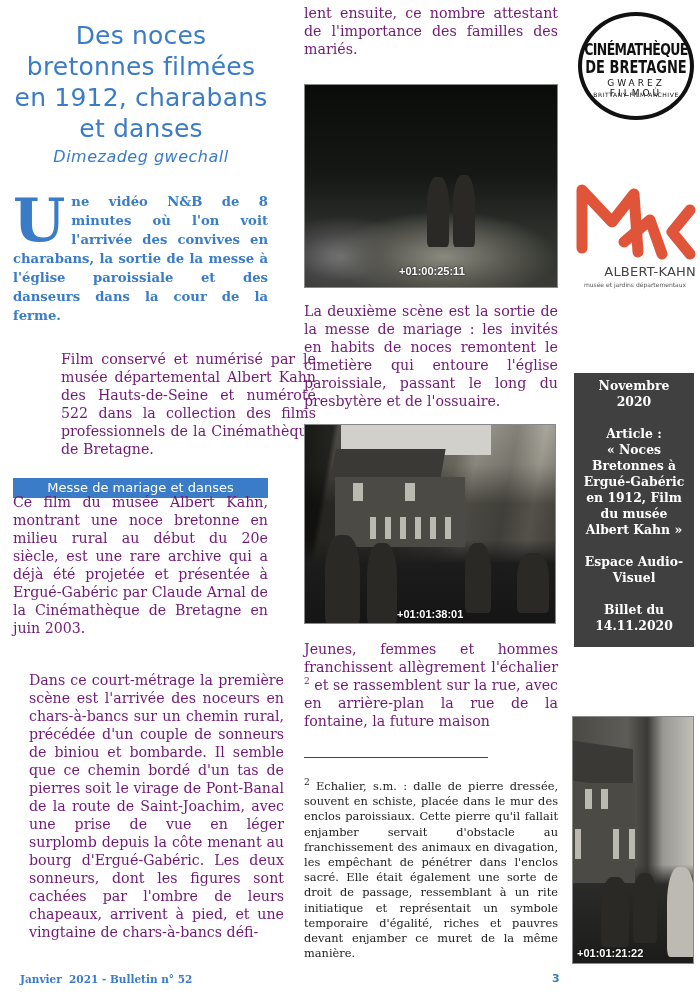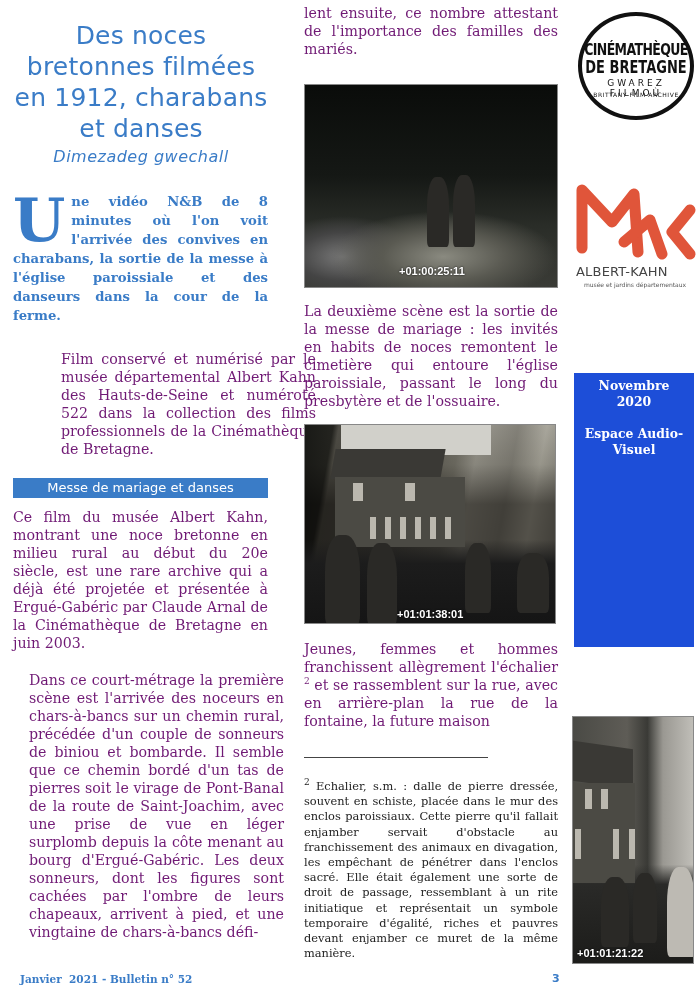--- a/index.html
+++ b/index.html
@@ -24,21 +24,21 @@
   }
   .dropcap {
     float: left; font-family: "DejaVu Serif", serif; font-weight: bold;
     font-size: 60px; line-height: 52px; color: #3a7cc7; margin-right: 6px; margin-top: 2px;
   }
   .para {
     position: absolute; font-size: 14.2px; line-height: 18px; text-align: justify;
     color: #701a75; font-family: "DejaVu Serif", serif;
   }
   .p1 { left: 13px; top: 350px; width: 255px; margin-left: 48px; }
-  .p2 { left: 13px; top: 508px; width: 255px; }
+  .p2 { left: 13px; top: 493px; width: 255px; }
   .p3 { left: 29px; top: 671px; width: 255px; }
   .p4 { left: 304px; top: 4px; width: 254px; }
   .p5 { left: 304px; top: 302px; width: 254px; }
   .p6 { left: 304px; top: 640px; width: 254px; }
   .sup { font-size: 9px; vertical-align: super; line-height: 0; }
 
   .section-bar {
     position: absolute; left: 13px; top: 478px; width: 255px; height: 20px;
     background: #3a7cc7; color: #fff; text-align: center;
     font-family: "DejaVu Sans", sans-serif; font-size: 13px; line-height: 20px;
@@ -93,28 +93,28 @@
     position: absolute; left: 578px; top: 12px; width: 116px; height: 108px;
     border: 4px solid #111; border-radius: 50%; text-align: center;
     font-family: "DejaVu Sans", sans-serif; color: #111;
   }
   .cdb-l1 { position: absolute; left: 0; right: 0; top: 26px; font-size: 12.5px; font-weight: bold; letter-spacing: -0.6px; transform: scaleY(1.3); }
   .cdb-l2 { position: absolute; left: 0; right: 0; top: 44px; font-size: 13px; font-weight: bold; letter-spacing: 0; transform: scaleY(1.3); }
   .cdb-l3 { position: absolute; left: 0; right: 0; top: 62px; font-size: 9px; letter-spacing: 3px; }
   .cdb-l4 { position: absolute; left: 0; right: 0; top: 75px; font-size: 6px; letter-spacing: 0.6px; }
 
   .logo-ak { position: absolute; left: 572px; top: 178px; width: 126px; height: 120px; }
-  .ak-name { position: absolute; left: 4px; top: 86px; width: 120px; text-align: left;
+  .ak-name { position: absolute; left: 4px; top: 86px; width: 120px; text-align: right;
     font-family: "DejaVu Sans", sans-serif; color: #444; font-size: 13px; letter-spacing: 0.2px; }
   .ak-sub { position: absolute; left: 0px; top: 103px; width: 126px; text-align: center;
     font-family: "DejaVu Sans", sans-serif; color: #555; font-size: 6px; }
 
   .info-box {
     position: absolute; left: 574px; top: 373px; width: 120px; height: 274px;
-    background: #1d4ed8; color: #fff; text-align: center;
+    background: #404040; color: #fff; text-align: center;
     font-family: "DejaVu Serif", serif; font-weight: bold; font-size: 12.4px; line-height: 16px;
     padding-top: 5px;
   }
   .info-box div { margin-bottom: 16px; }
 </style>
 </head>
 <body>
 
 <h1 class="title">Des noces bretonnes filmées en 1912, charabans et danses</h1>
 <div class="subtitle">Dimezadeg gwechall</div>
@@ -184,21 +184,26 @@
       <path d="M52 64 L78 42 L90 76"></path>
       <path d="M118 32 L100 54 L118 76"></path>
     </g>
   </svg>
   <div class="ak-name">ALBERT-KAHN</div>
   <div class="ak-sub">musée et jardins départementaux</div>
 </div>
 
 <div class="info-box">
   <div style="padding:0 14px;">Novembre 2020</div>
+  <div style="padding:0 4px;">
+    <span>Article :</span><br>
+    <span>« Noces Bretonnes à Ergué-Gabéric en 1912, Film du musée Albert Kahn »</span>
+  </div>
   <div>Espace Audio-Visuel</div>
+  <div style="padding:0 14px;">Billet du 14.11.2020</div>
 </div>
 
 <div class="photo ph3">
   <div class="ph-roof" style="left:0;top:28px;width:60px;height:40px;transform:skewY(8deg);"></div>
   <div class="ph-house" style="left:0;top:66px;width:62px;height:100px;"></div>
   <div class="ph-win" style="left:12px;top:72px;width:7px;height:20px;"></div>
   <div class="ph-win" style="left:28px;top:72px;width:7px;height:20px;"></div>
   <div class="ph-win" style="left:2px;top:112px;width:6px;height:30px;"></div>
   <div class="ph-win" style="left:40px;top:112px;width:6px;height:30px;"></div>
   <div class="ph-win" style="left:56px;top:112px;width:6px;height:30px;"></div>

